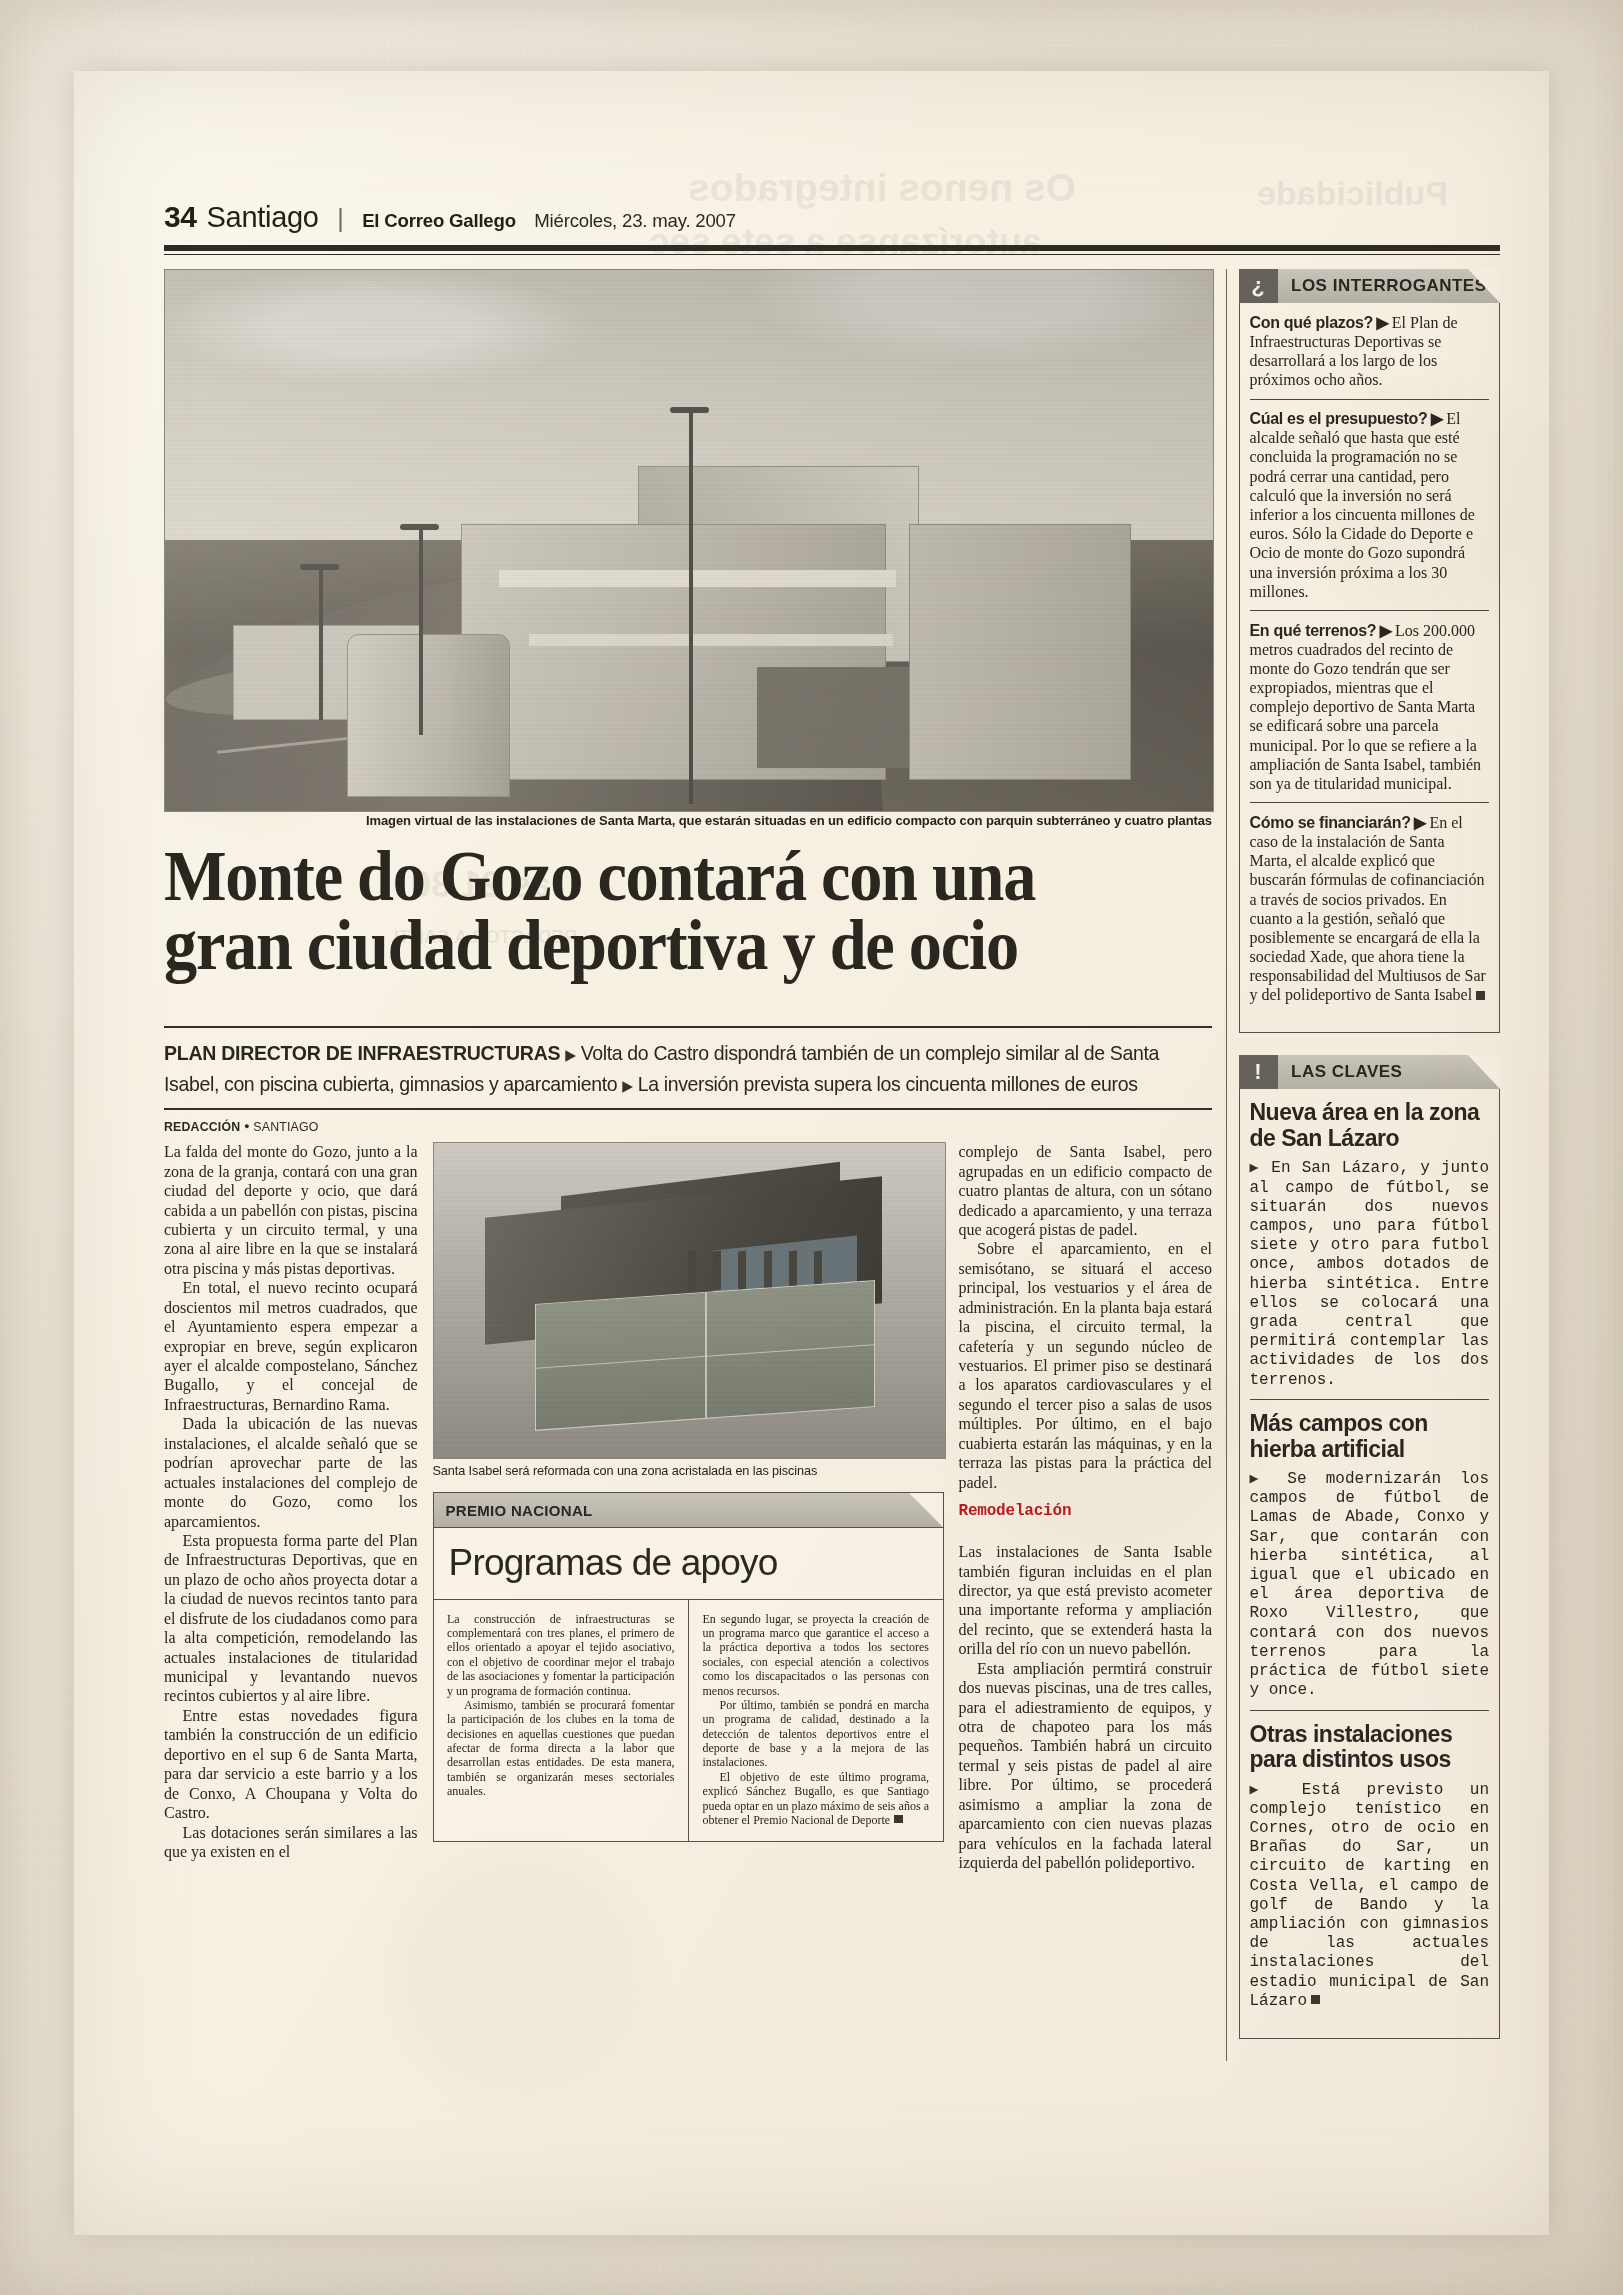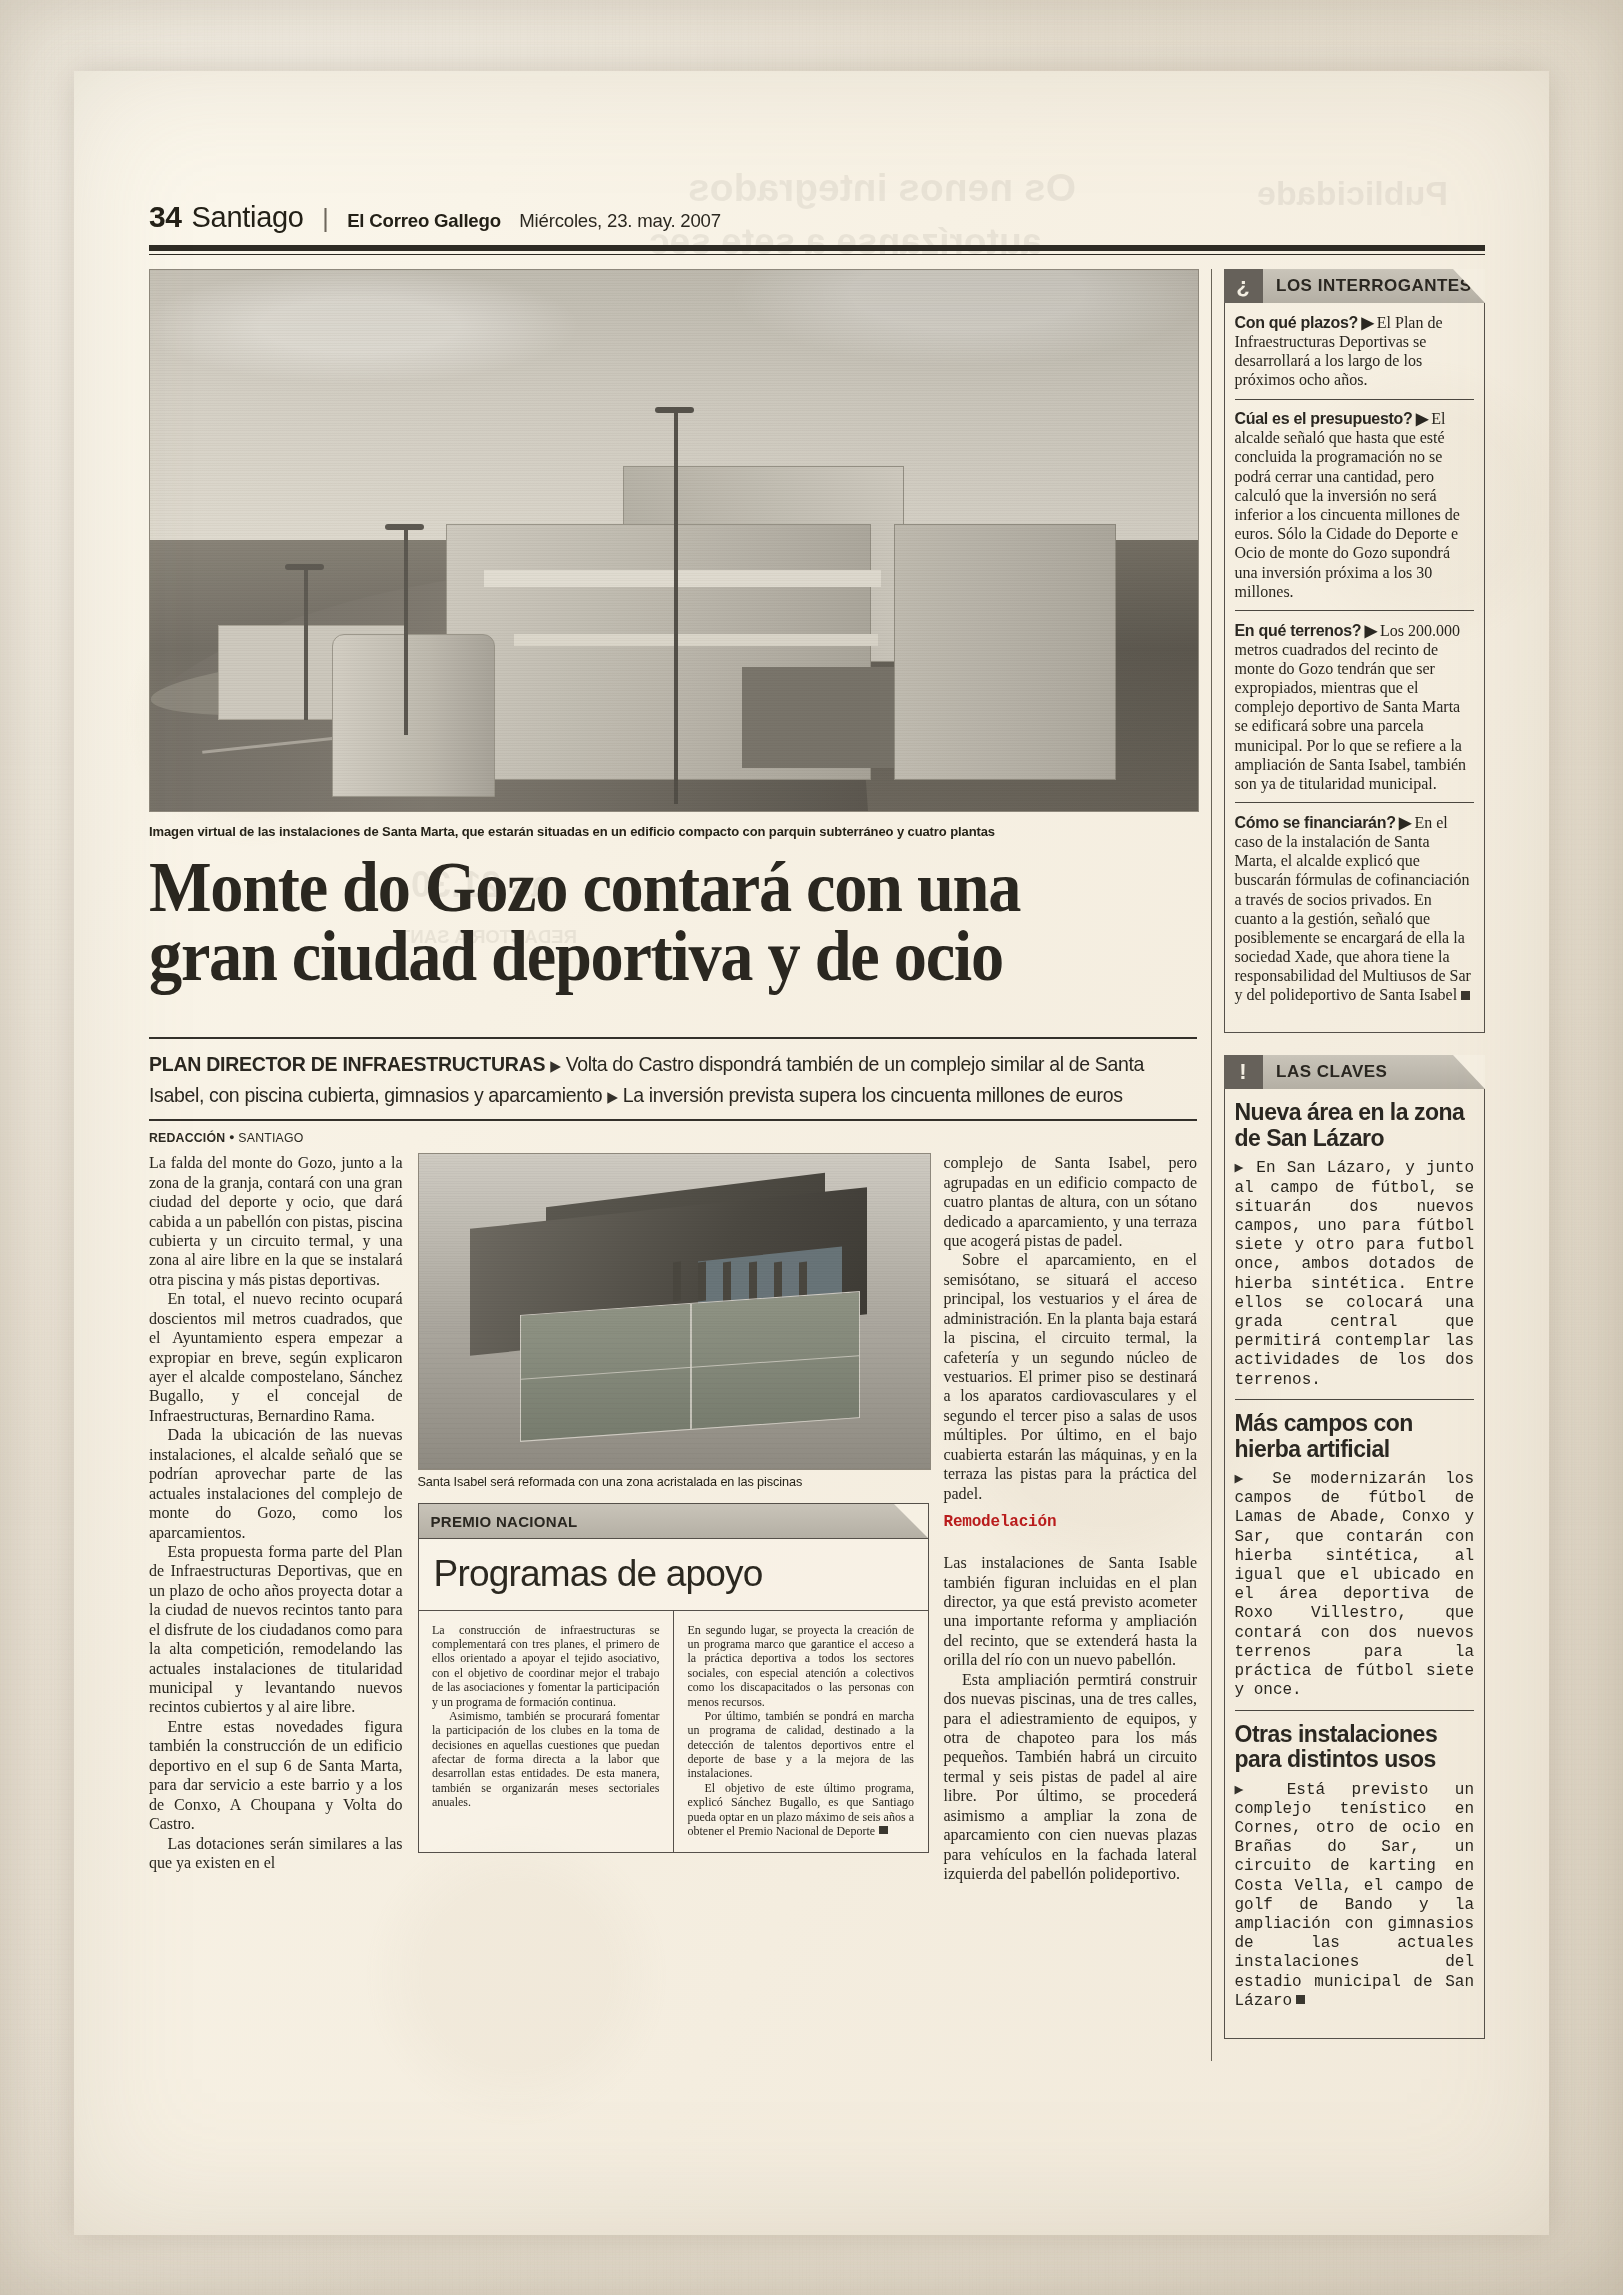--- a/index.html
+++ b/index.html
@@ -45,21 +45,21 @@
   }
   #ghost{
     position:absolute;inset:0;pointer-events:none;opacity:.085;
     transform:scaleX(-1);
     font-family:"Liberation Sans",sans-serif;font-weight:700;
     color:#5a5248;line-height:1.25;
   }
   .gl{position:absolute;white-space:nowrap;}
 
   
-  #page{position:absolute;left:149px;top:200px;width:1336px;height:2012px;}
+  #page{position:absolute;left:164px;top:200px;width:1336px;height:2012px;}
 
   
   #masthead{display:flex;align-items:baseline;gap:10px;
     font-family:"Liberation Sans",sans-serif;height:39px;}
   #folio{font-size:30px;font-weight:700;color:#232017;letter-spacing:-0.4px;}
   #section-name{font-size:29px;font-weight:400;color:#232017;letter-spacing:-0.3px;}
   #mast-sep{font-size:25px;color:#6e675c;font-weight:300;margin:0 8.5px;}
   #paper-name{font-size:18.6px;font-weight:700;color:#232017;letter-spacing:-0.2px;}
   #mast-date{font-size:18.6px;font-weight:400;color:#2b2820;margin-left:8.5px;letter-spacing:-0.2px;}
   #mast-rules{margin-top:6px;}
@@ -106,21 +106,21 @@
   .lamp{position:absolute;width:4.2px;background:#3d3a34;}
   .lamp:after{content:"";position:absolute;top:0;left:-18.6px;width:39px;height:6.8px;background:#3d3a34;border-radius:3.4px;}
   .l1{left:524px;top:137px;height:397px;}
   .l2{left:254px;top:254px;height:211px;}
   .l3{left:154px;top:294px;height:156px;}
   #photo-grain{position:absolute;inset:0;opacity:.35;mix-blend-mode:multiply;
     background:repeating-linear-gradient(0deg,rgba(60,56,48,.10) 0 0.8px,rgba(0,0,0,0) 0.8px 2.5px);}
   #photo-tint{position:absolute;inset:0;background:linear-gradient(110deg,rgba(245,238,223,.22),rgba(120,112,96,.12));}
 
   #photo-caption{font-family:"Liberation Sans",sans-serif;font-size:13px;font-weight:700;
-    color:#262319;margin-top:12px;line-height:1.25;letter-spacing:-0.1px;}
+    color:#262319;margin-top:1px;line-height:1.25;letter-spacing:-0.1px;text-align:right;}
 
   
   #headline{
     font-family:"Liberation Serif",serif;font-weight:700;
     font-size:71px;line-height:.96;color:#2a2720;
     letter-spacing:-1.4px;margin-top:13.5px;
     transform:scaleX(.935);transform-origin:left top;
   }
   #headline .hl2{display:block;}
 

